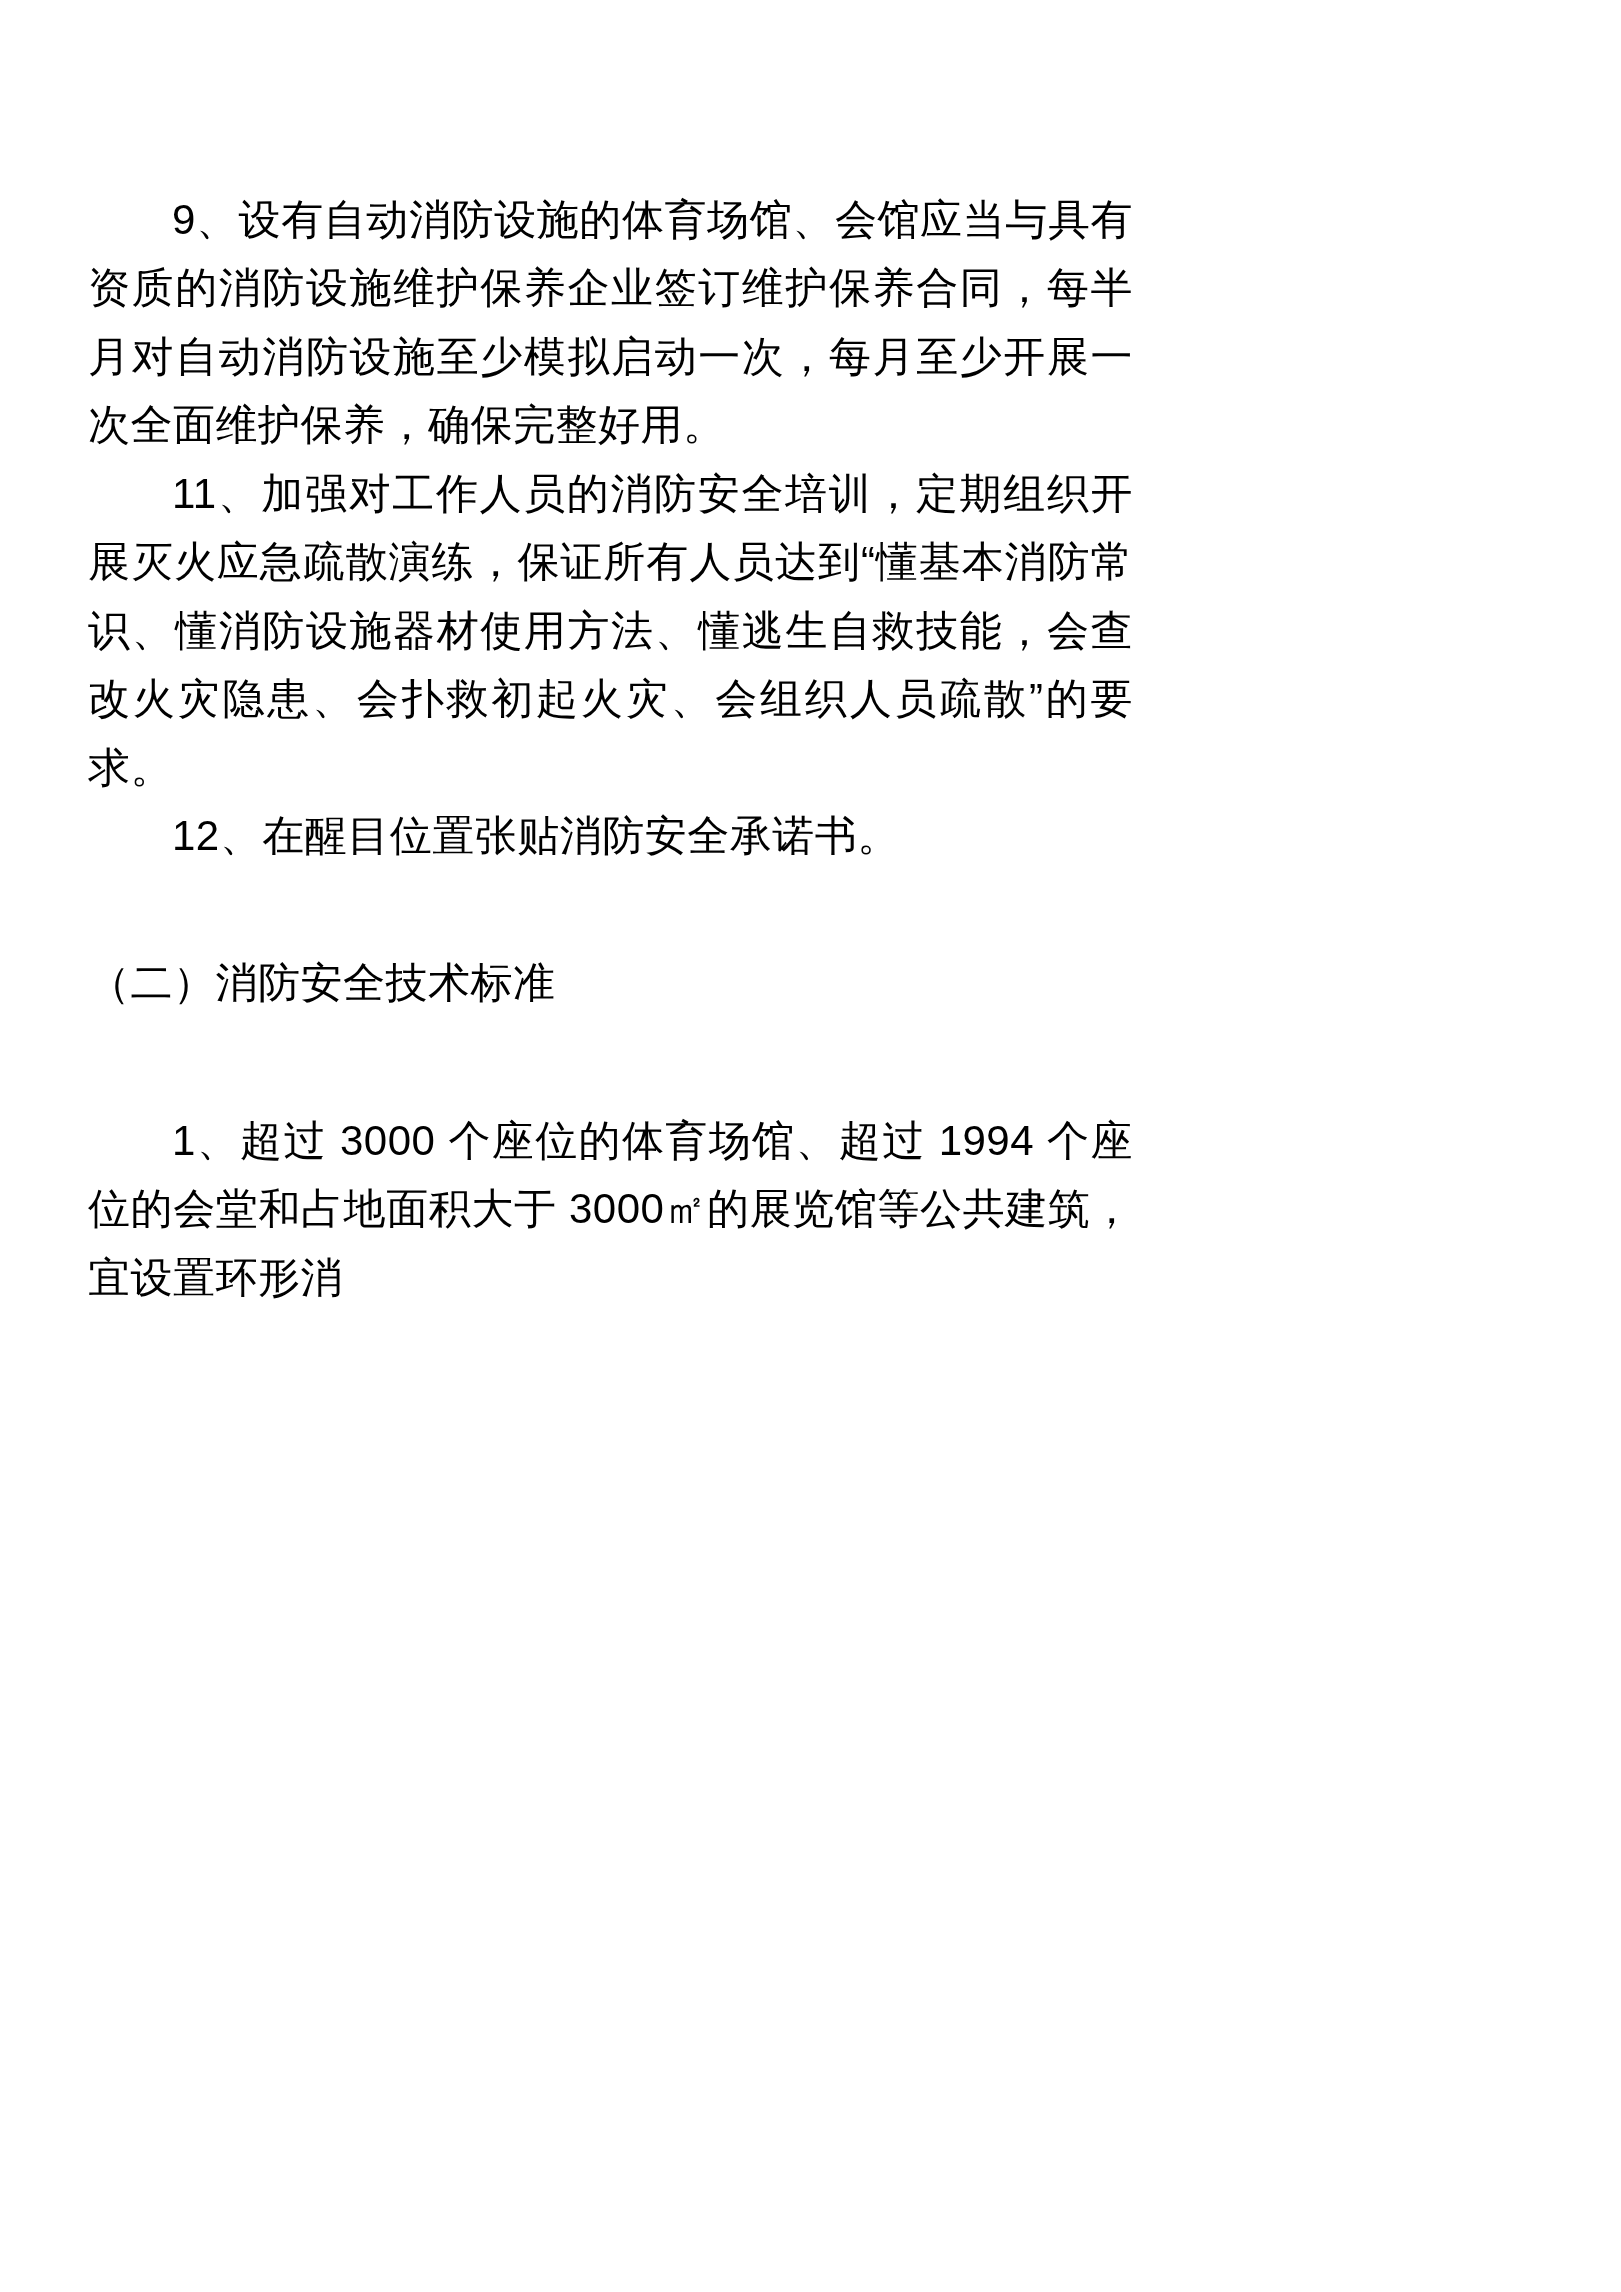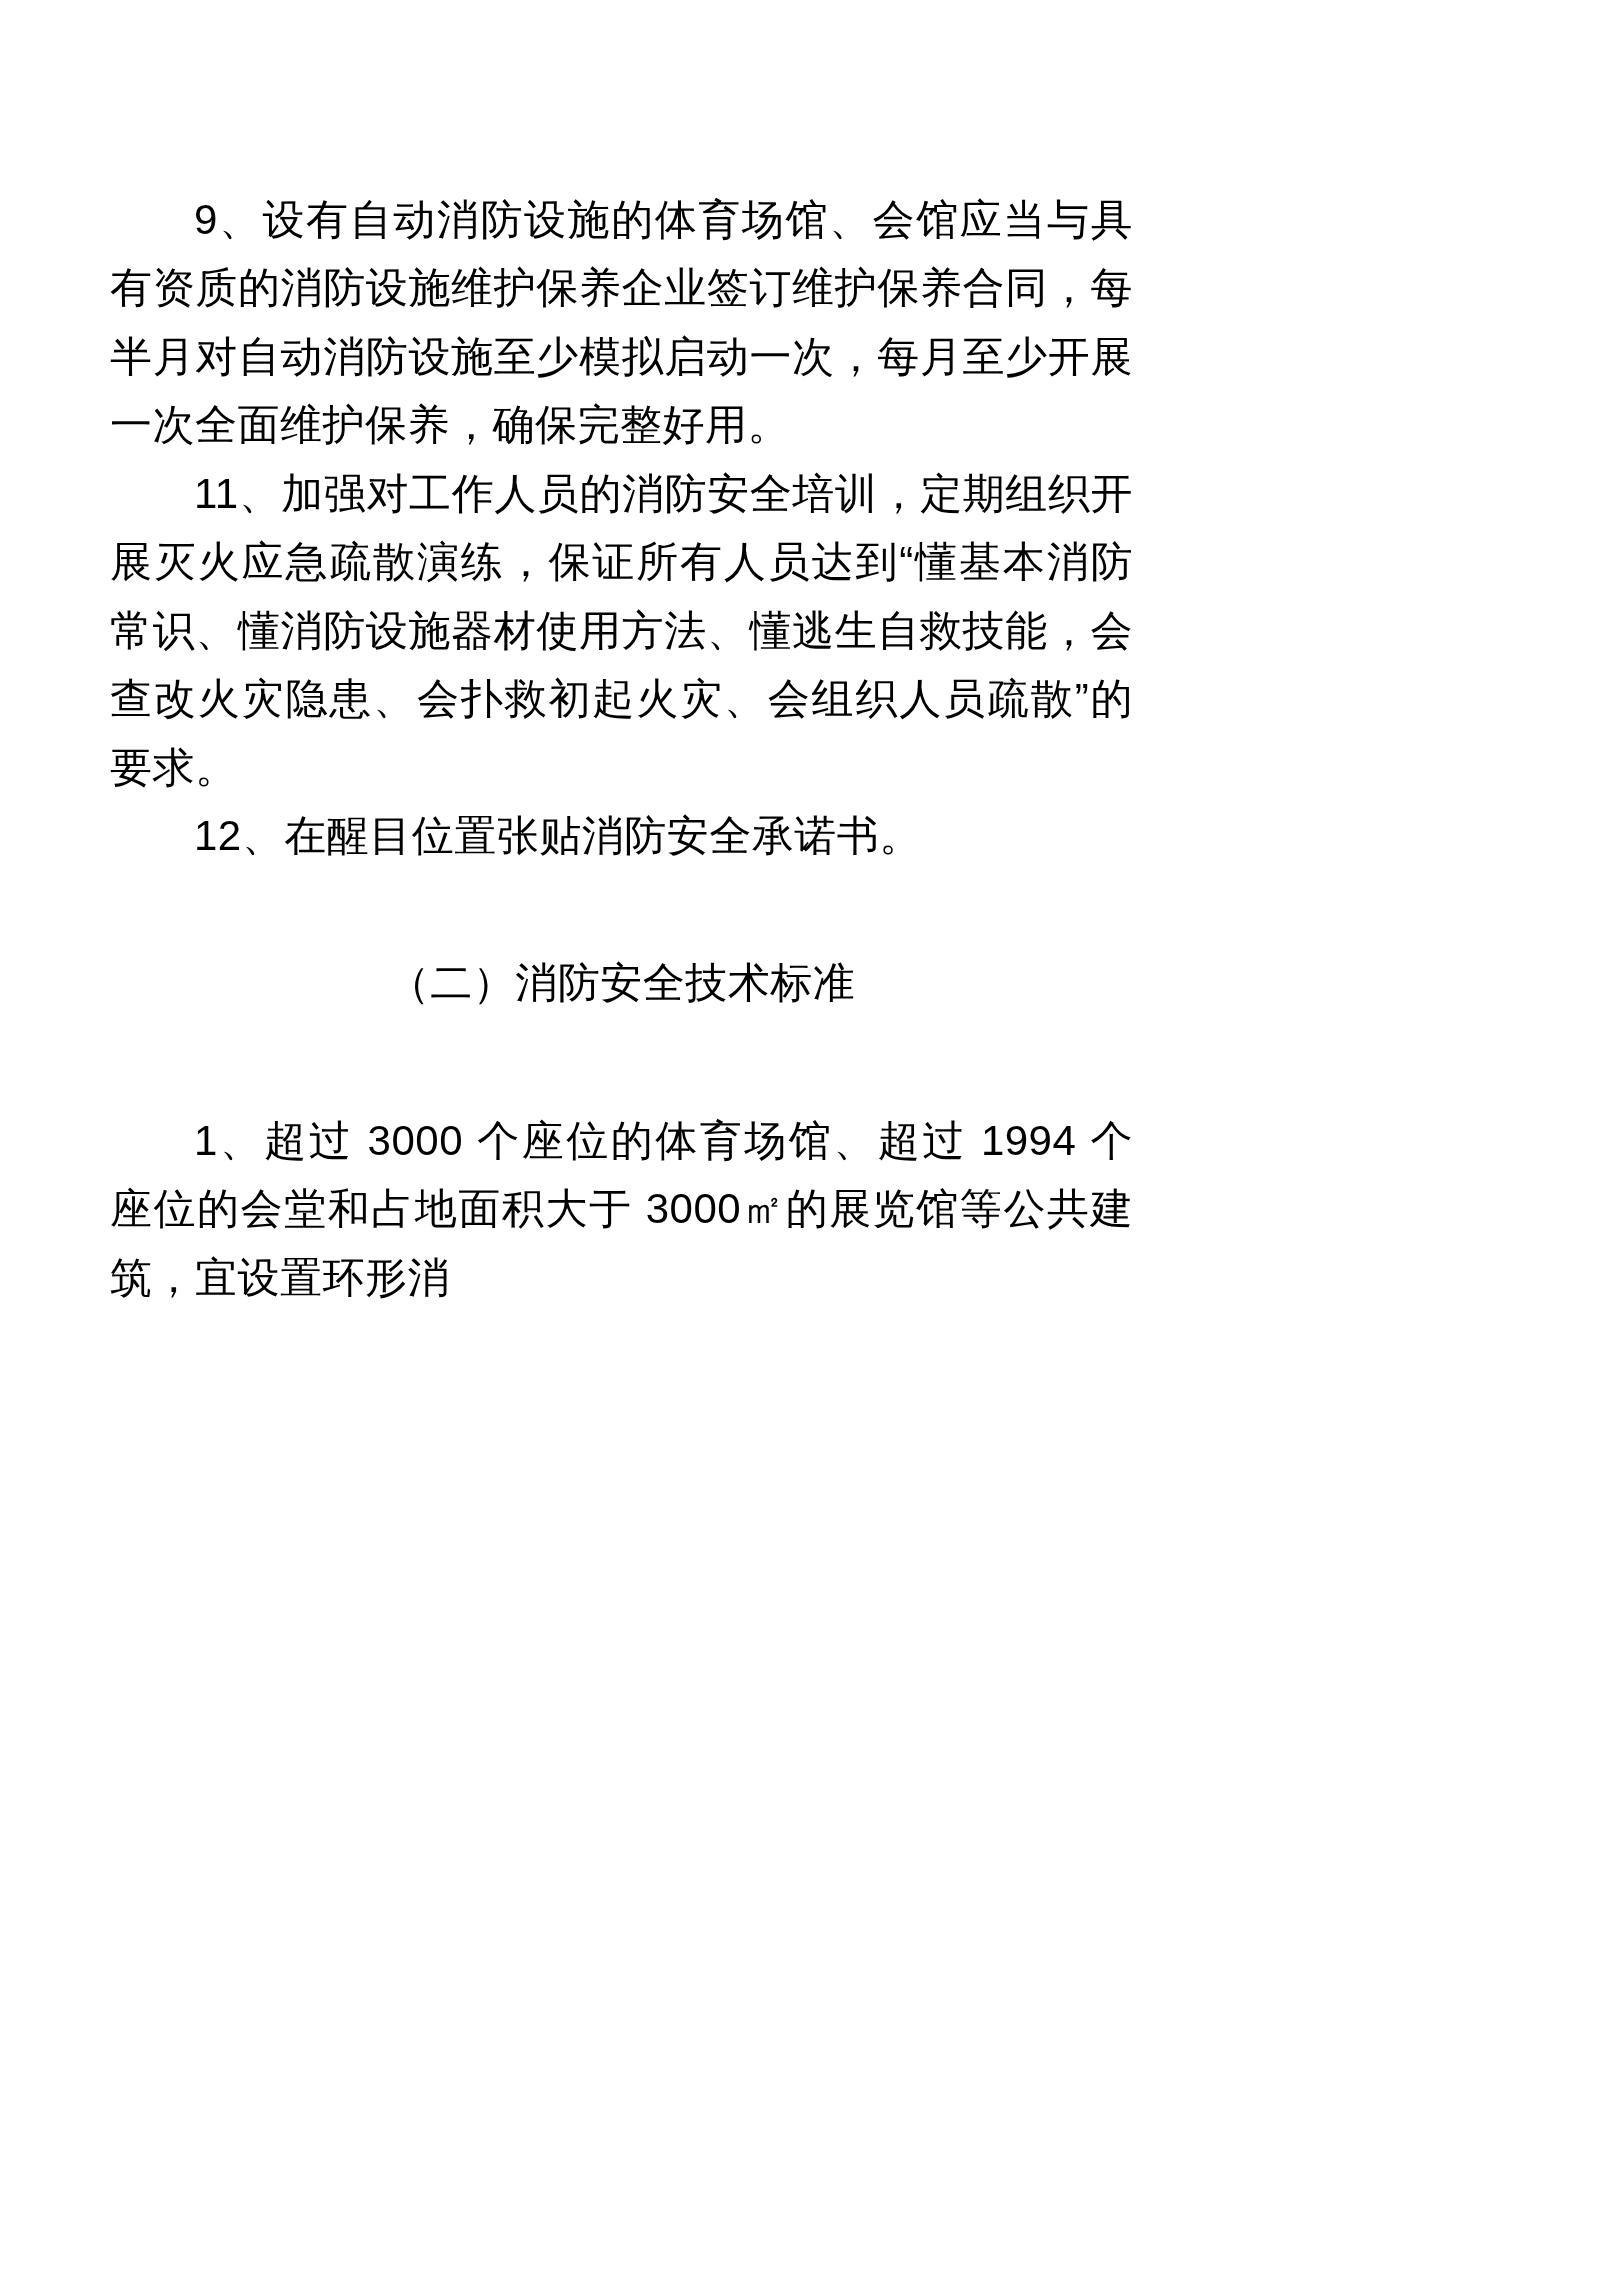--- a/index.html
+++ b/index.html
@@ -12,37 +12,37 @@
     height: 2293px;
     font-family: "Liberation Sans", "DejaVu Sans", sans-serif;
     color: #000000;
     overflow: hidden;
   }
   .page {
     position: relative;
     width: 1324px;
     height: 2293px;
     box-sizing: border-box;
-    padding: 186px 191px 0 110px;
+    padding: 186px 191px 0 88px;
   }
   .doc-body {
     font-size: 42px;
     line-height: 1.63;
     letter-spacing: 0.5px;
     text-align: justify;
     text-justify: inter-character;
   }
   p.para {
     margin: 0 0 0 0;
     text-indent: 2em;
     white-space: normal;
   }
   p.heading {
     margin: 0;
-    text-align: center;
+    text-align: left;
     text-indent: 0;
     font-size: 42px;
   }
   .spacer-large {
     height: 78px;
   }
   .spacer-heading-after {
     height: 90px;
   }
 </style>

